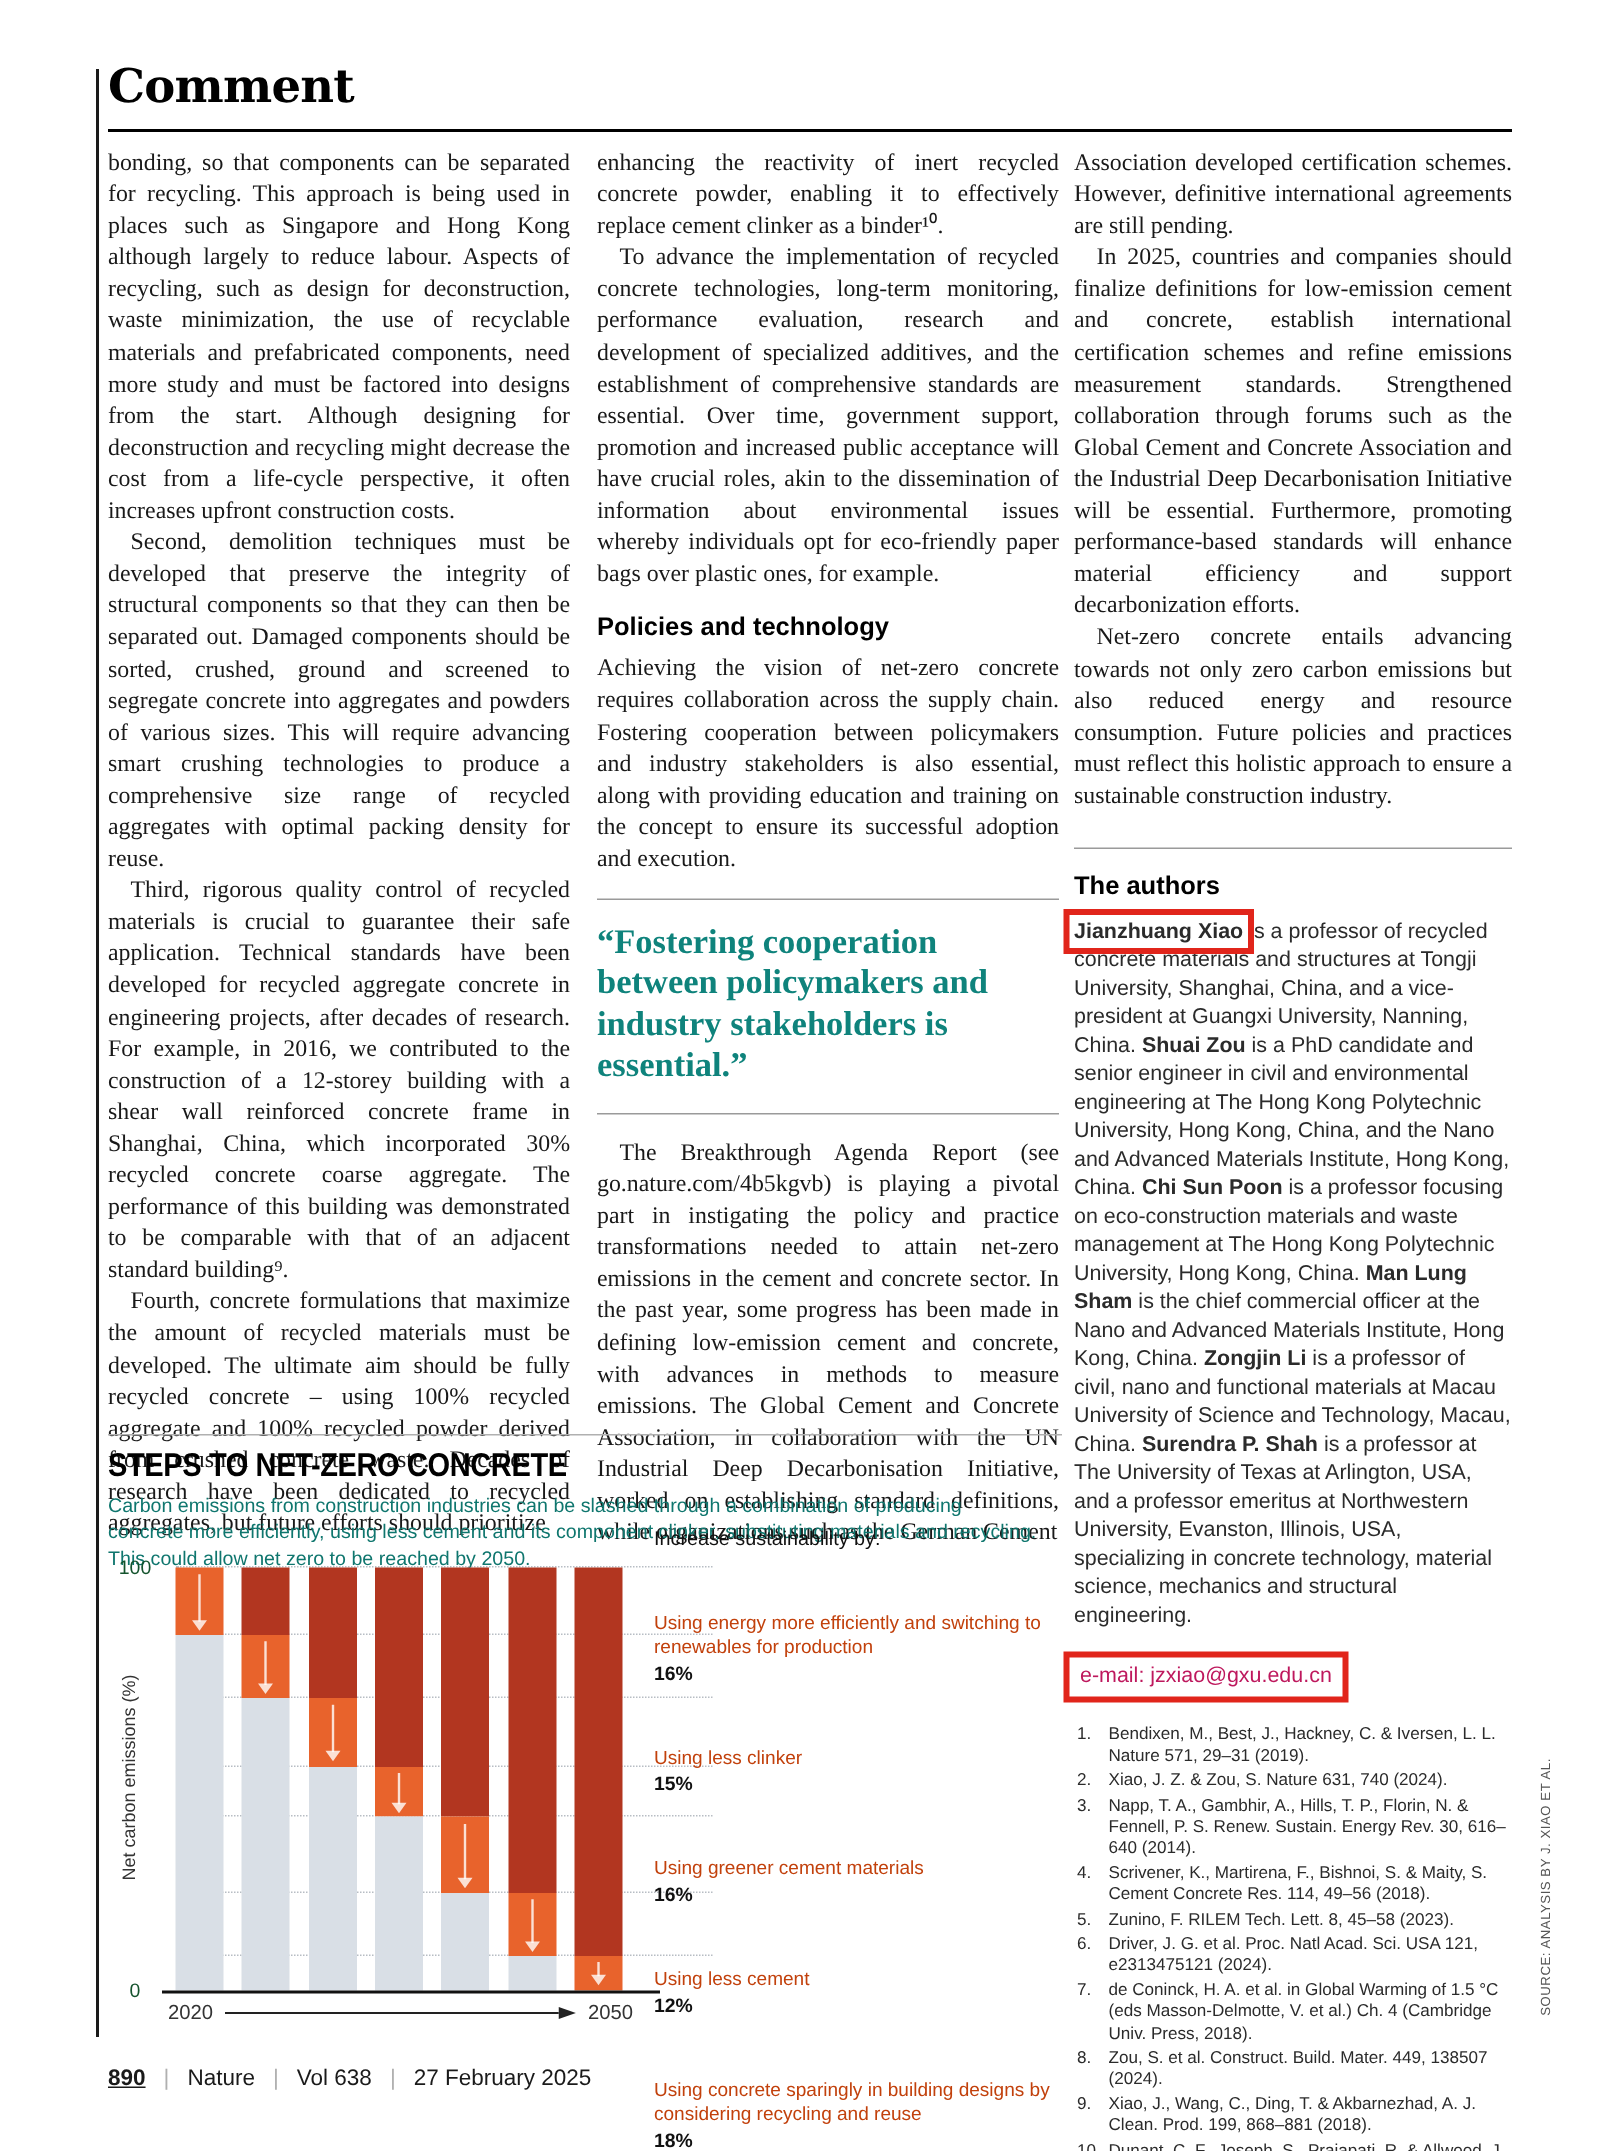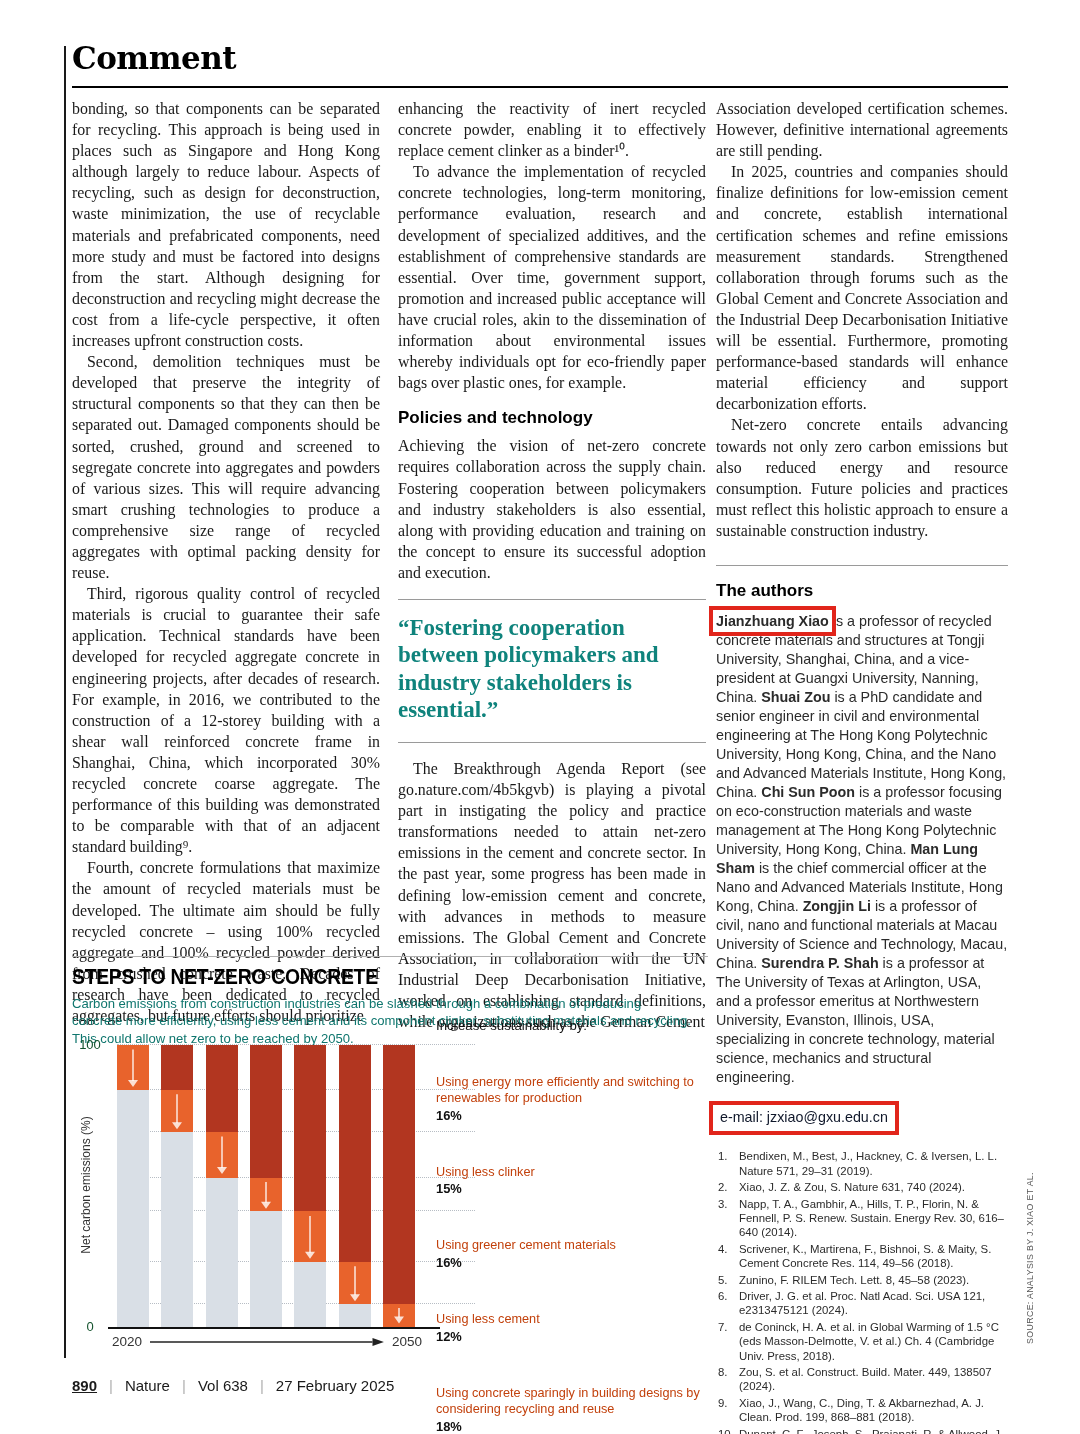--- a/index.html
+++ b/index.html
@@ -20,21 +20,21 @@
   .pull-quote{margin:16px 0 15px;padding:14px 0 18px;border-top:1px solid #9a9a9a;
               border-bottom:1px solid #9a9a9a;color:#0f837c;font-weight:bold;font-size:23px;
               line-height:27.5px;text-align:left;}
 
   .authors-rule{border-top:1px solid #9a9a9a;margin-top:24px;}
   .author-bio{font-family:Liberation Sans, sans-serif;font-size:14.3px;line-height:19px;
               color:#2b2b2b;text-align:left;margin-top:11px;}
   .author-bio b.highlight{outline:4px solid #e1251b;outline-offset:3px;}
   .email-wrap{margin-top:9px;text-align:left;}
   .email-line{display:inline-block;border:4px solid #e1251b;padding:2px 7px 3px;margin-left:-7px;
-              font-family:"Liberation Sans",sans-serif;font-size:14.3px;color:#0f172a;}
+              font-family:"Liberation Sans",sans-serif;font-size:14.3px;color:#be185d;}
   .refs{list-style:none;margin:14px 0 0;padding:0;font-family:"Liberation Sans",sans-serif;
         font-size:11.4px;line-height:14.4px;color:#2b2b2b;text-align:left;}
   .refs li{position:relative;padding-left:23px;margin-bottom:2px;}
   .refs li::before{content:attr(data-num) ".";position:absolute;left:2px;}
 
   
   .figure{position:absolute;left:72px;top:956px;width:636px;height:406px;}
   .fig-rule{border-top:1px solid #b0b0b0;}
   .fig-title{margin:7px 0 0;font-family:"Liberation Sans",sans-serif;font-weight:bold;
              font-size:22px;letter-spacing:-0.3px;transform:scaleX(.88);transform-origin:left;

